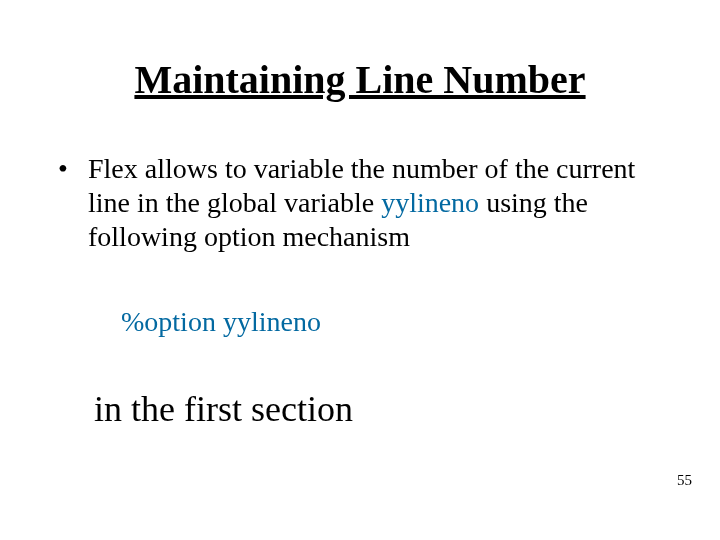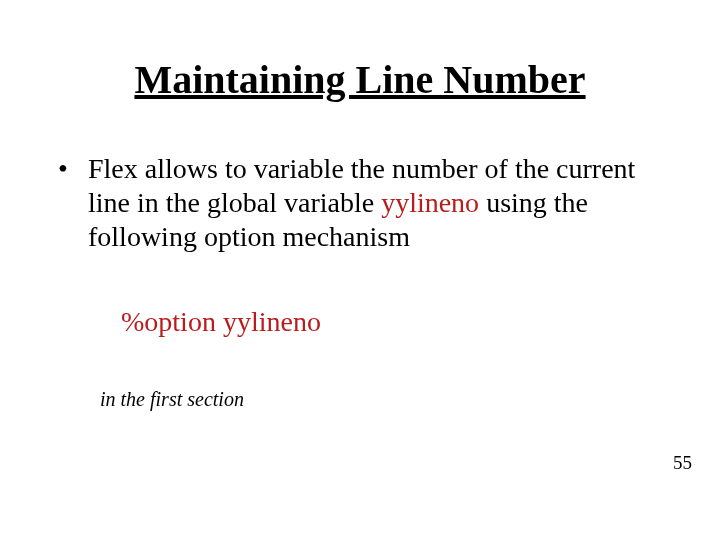--- a/index.html
+++ b/index.html
@@ -44,39 +44,38 @@
   .bullet-dot {
     width: 32px;
     flex: 0 0 32px;
     text-align: left;
     padding-left: 2px;
     box-sizing: border-box;
   }
   .bullet-text {
     flex: 1 1 auto;
   }
-  .red { color: #b91c1c; }
+  .red { color: #0369a1; }
   .option-line {
     position: absolute;
     top: 306px;
     left: 121px;
     font-size: 28px;
   }
   .closing-line {
     position: absolute;
     top: 388px;
-    left: 100px;
-    font-size: 20px;
-    font-style: italic;
+    left: 94px;
+    font-size: 36px;
   }
   .page-number {
     position: absolute;
-    bottom: 30px;
+    bottom: 15px;
     right: 28px;
-    font-size: 19px;
+    font-size: 15px;
   }
 </style>
 </head>
 <body>
 
 <div class="slide">
 
   <div class="title">Maintaining Line Number</div>
 
   <div class="bullet-block">

